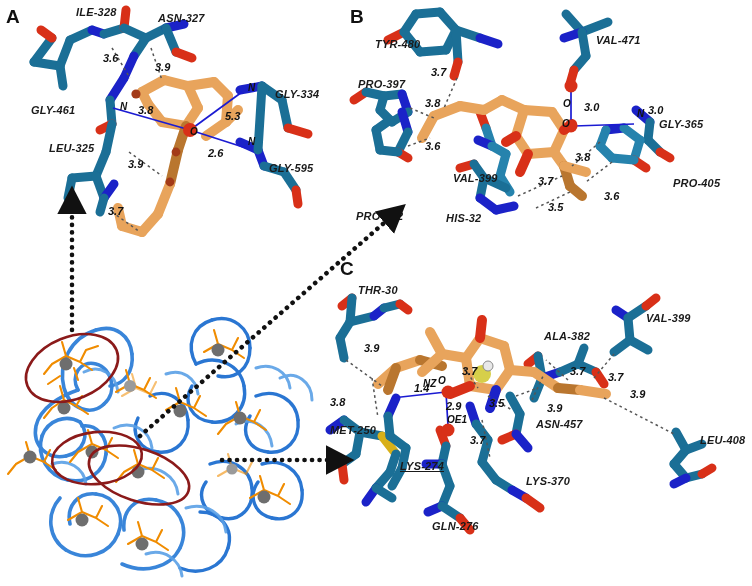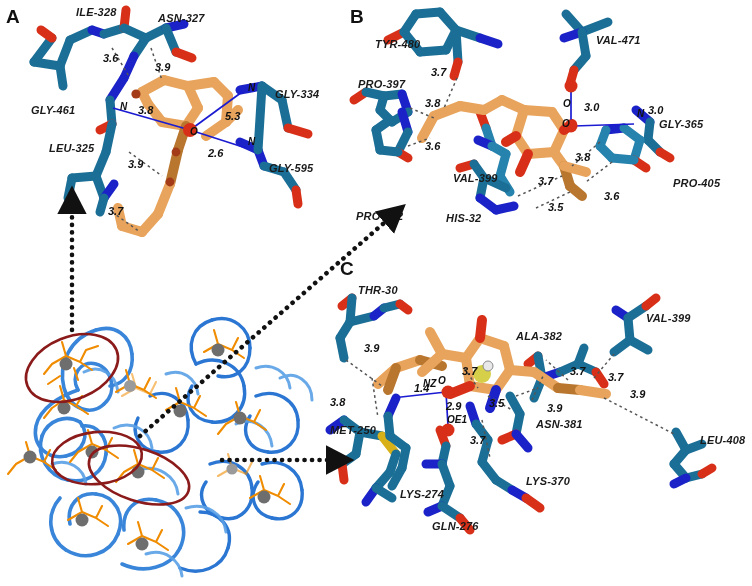--- a/index.html
+++ b/index.html
@@ -442,26 +442,26 @@
       <path class="dash" d="M152 152 L160 190"></path>
       <path class="dash" d="M186 128 L208 120"></path>
       <path class="dash" d="M202 132 L214 106"></path>
       <path class="dash" d="M238 112 L216 92"></path>
       <path class="dash" d="M264 110 L284 86"></path>
       <path class="dash" d="M274 130 L344 166"></path>
     </g>
   </svg>
 
   <div class="res-label" style="left:358px; top:284px;">THR-30</div>
-  <div class="res-label" style="left:516px; top:330px;">ALA-382</div>
+  <div class="res-label" style="left:544px; top:330px;">ALA-382</div>
   <div class="res-label" style="left:646px; top:312px;">VAL-399</div>
   <div class="res-label" style="left:330px; top:424px;">MET-250</div>
-  <div class="res-label" style="left:536px; top:418px;">ASN-381</div>
+  <div class="res-label" style="left:536px; top:418px;">ASN-457</div>
   <div class="res-label" style="left:700px; top:434px;">LEU-408</div>
-  <div class="res-label" style="left:400px; top:488px;">LYS-274</div>
+  <div class="res-label" style="left:400px; top:460px;text-decoration:underline;">LYS-274</div>
   <div class="res-label" style="left:526px; top:475px;">LYS-370</div>
   <div class="res-label" style="left:432px; top:520px;">GLN-276</div>
 
   <div class="dist-label" style="left:364px; top:342px;">3.9</div>
   <div class="dist-label" style="left:462px; top:365px;">3.7</div>
   <div class="dist-label" style="left:570px; top:365px;">3.7</div>
   <div class="dist-label" style="left:608px; top:371px;">3.7</div>
   <div class="dist-label" style="left:330px; top:396px;">3.8</div>
   <div class="dist-label" style="left:414px; top:382px;">1.4</div>
   <div class="dist-label" style="left:446px; top:400px;">2.9</div>

